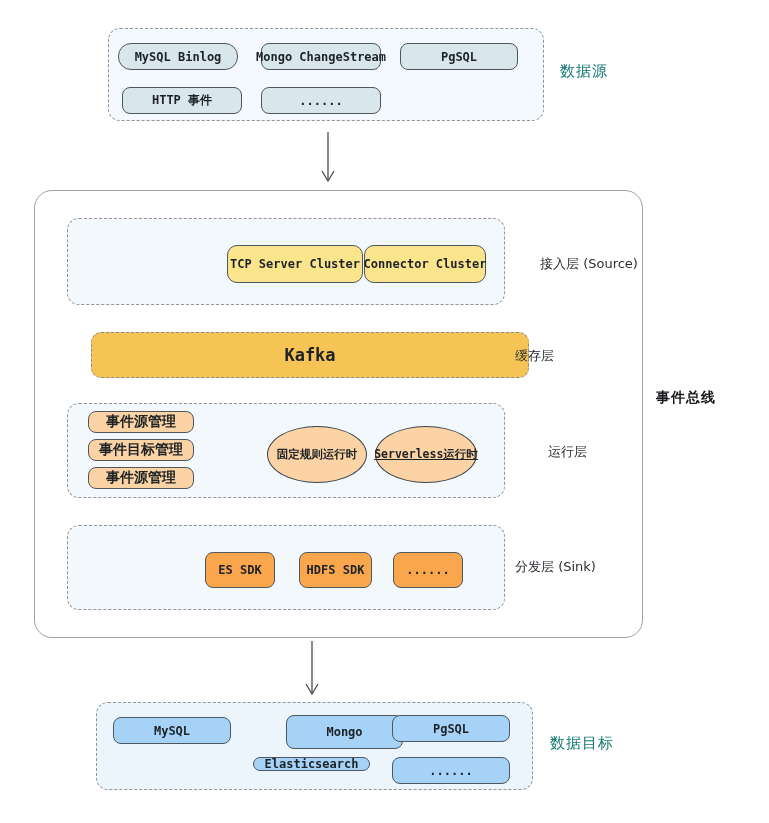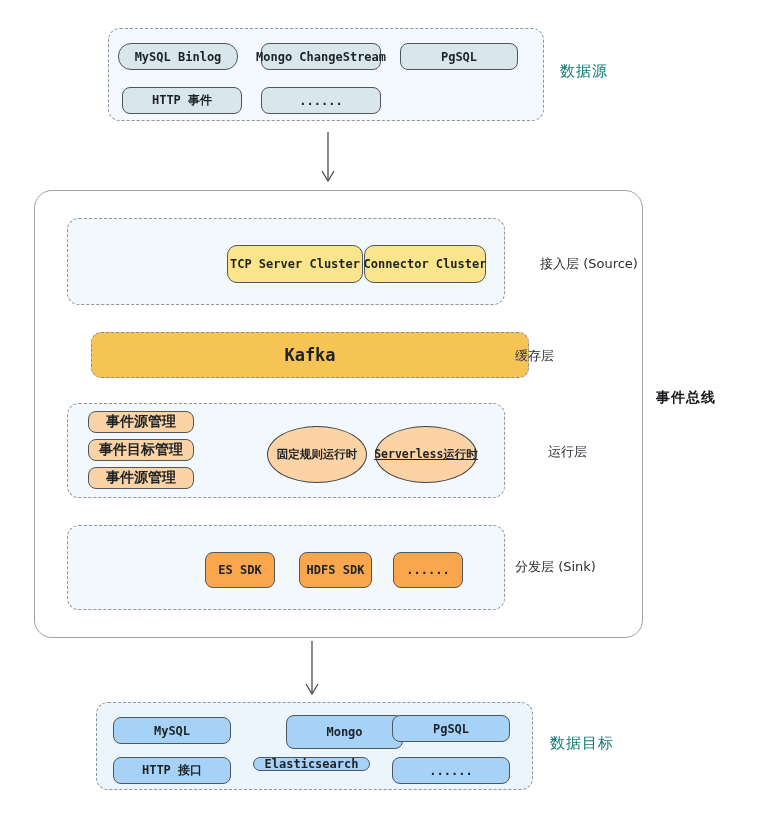--- a/index.html
+++ b/index.html
@@ -100,18 +100,17 @@
 
   <svg class="abs" style="left:302px;top:641px;" width="20" height="56" viewBox="0 0 20 56">
     <line x1="10" y1="0" x2="10" y2="52" stroke="#4a4f54" stroke-width="1.3"></line>
     <polyline points="4,43 10,53 16,43" fill="none" stroke="#4a4f54" stroke-width="1.3"></polyline>
   </svg>
 
   <div class="abs group bottom" style="left:96px;top:702px;width:437px;height:88px;"></div>
   <div class="abs chip blue-chip" style="left:113px;top:717px;width:118px;height:27px;">MySQL</div>
   <div class="abs chip blue-chip" style="left:253px;top:715px;width:117px;height:34px;margin-left:33px;">Mongo</div>
   <div class="abs chip blue-chip" style="left:392px;top:715px;width:118px;height:27px;">PgSQL</div>
-  <div class="abs chip blue-chip" style="left:113px;top:757px;width:118px;height:27px;">HTTP 接口</div>
   <div class="abs chip blue-chip" style="left:253px;top:757px;width:117px;height:14px;">Elasticsearch</div>
   <div class="abs chip blue-chip" style="left:392px;top:757px;width:118px;height:27px;">......</div>
   <div class="abs side-label" style="left:550px;top:734px;">数据目标</div>
 
 </div>
 
 </body></html>

